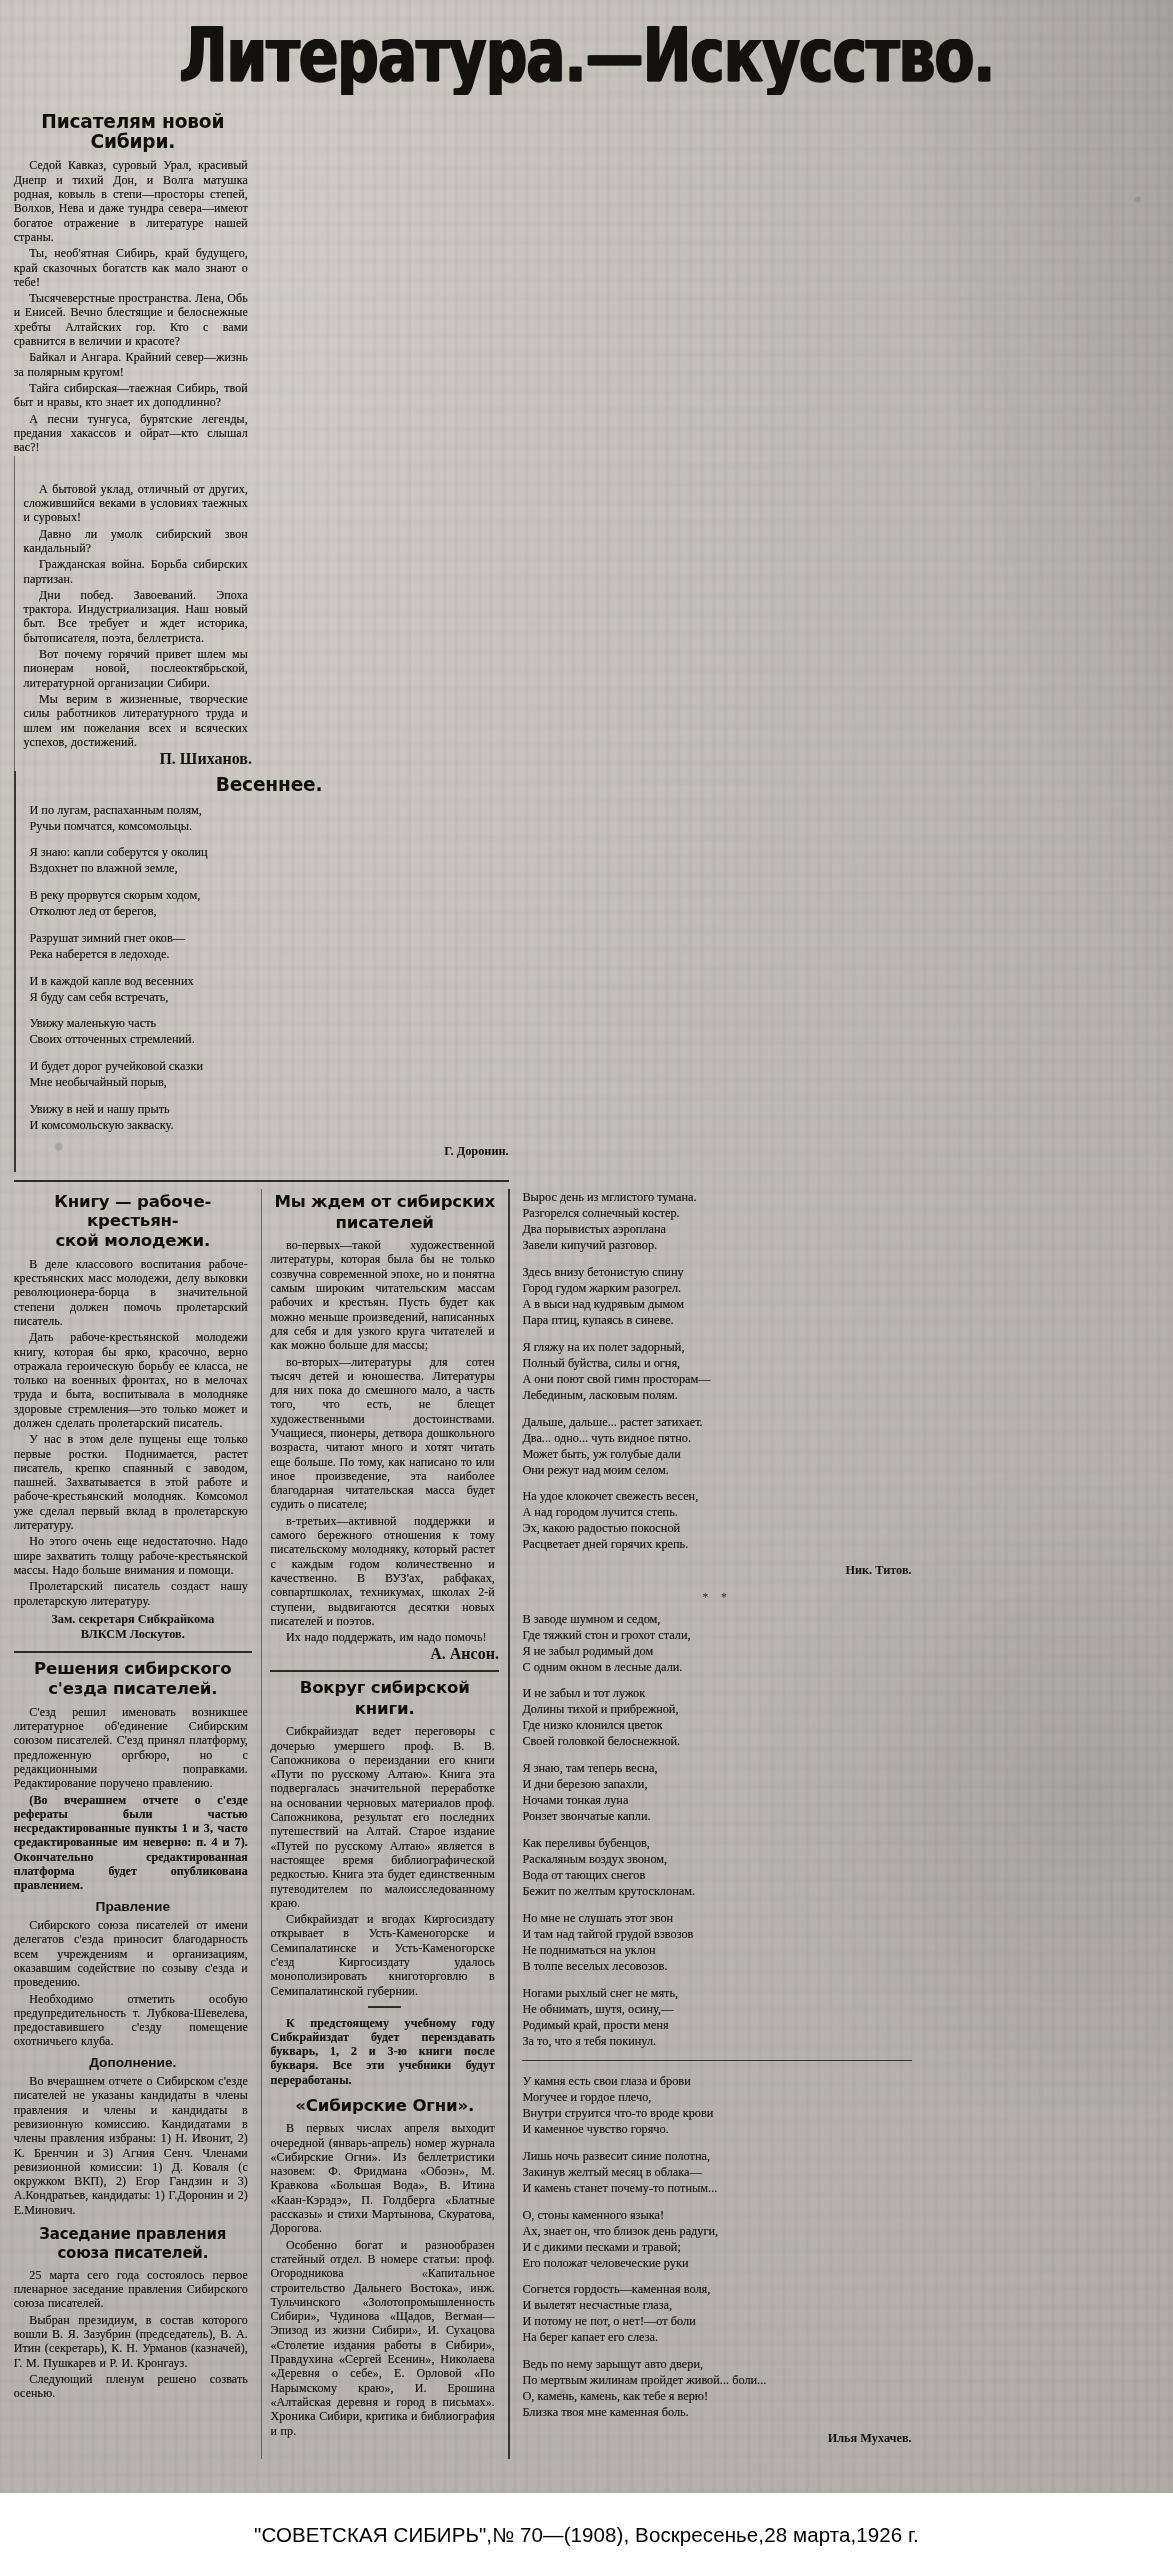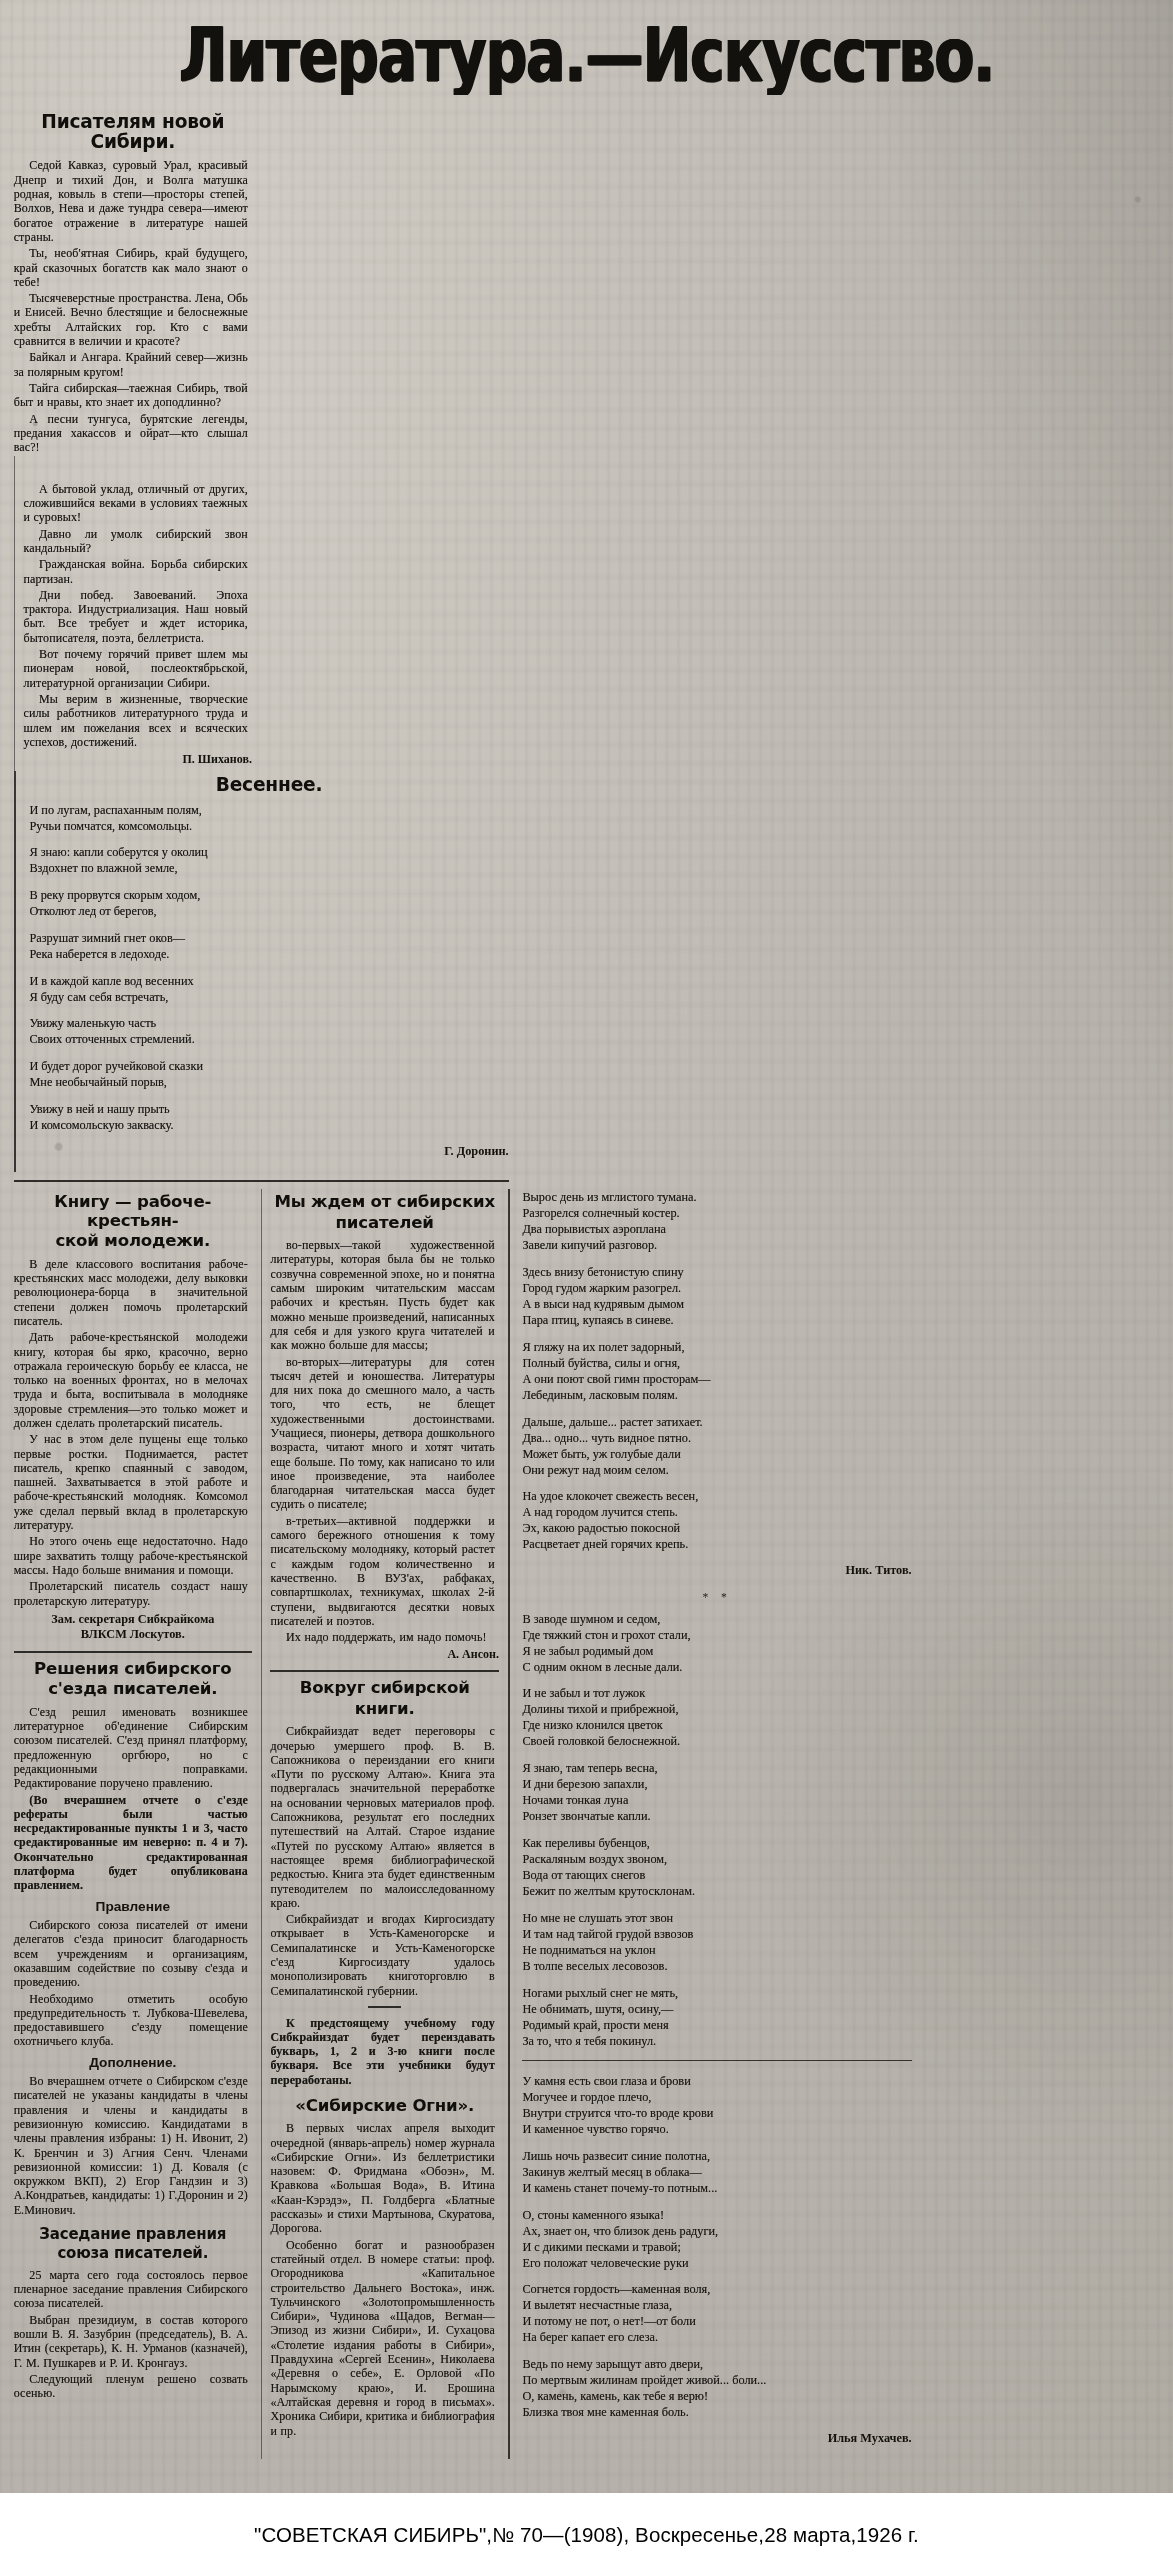--- a/index.html
+++ b/index.html
@@ -90,21 +90,21 @@
     text-align:justify;
     text-indent:15.6px;
     letter-spacing:0.1px;
     word-spacing:0.4px;
     font-family:Liberation Serif, serif;
     color:#1d1b18;
     text-shadow:0 0 0.6px rgba(25,23,20,.55);
   }
   p.sig{
     margin:2.9px 0 4.9px 0;
-    font-size:12px;line-height:14.3px;
+    font-size:16px;line-height:14.3px;
     text-align:right;font-weight:700;
     color:#17150f;
   }
   p.sig2{
     margin:3.9px 0 4.9px 0;
     font-size:12.3px;line-height:14.7px;
     text-align:center;font-weight:700;color:#17150f;
   }
   .head2{
     font-family:"DejaVu Sans", sans-serif;

